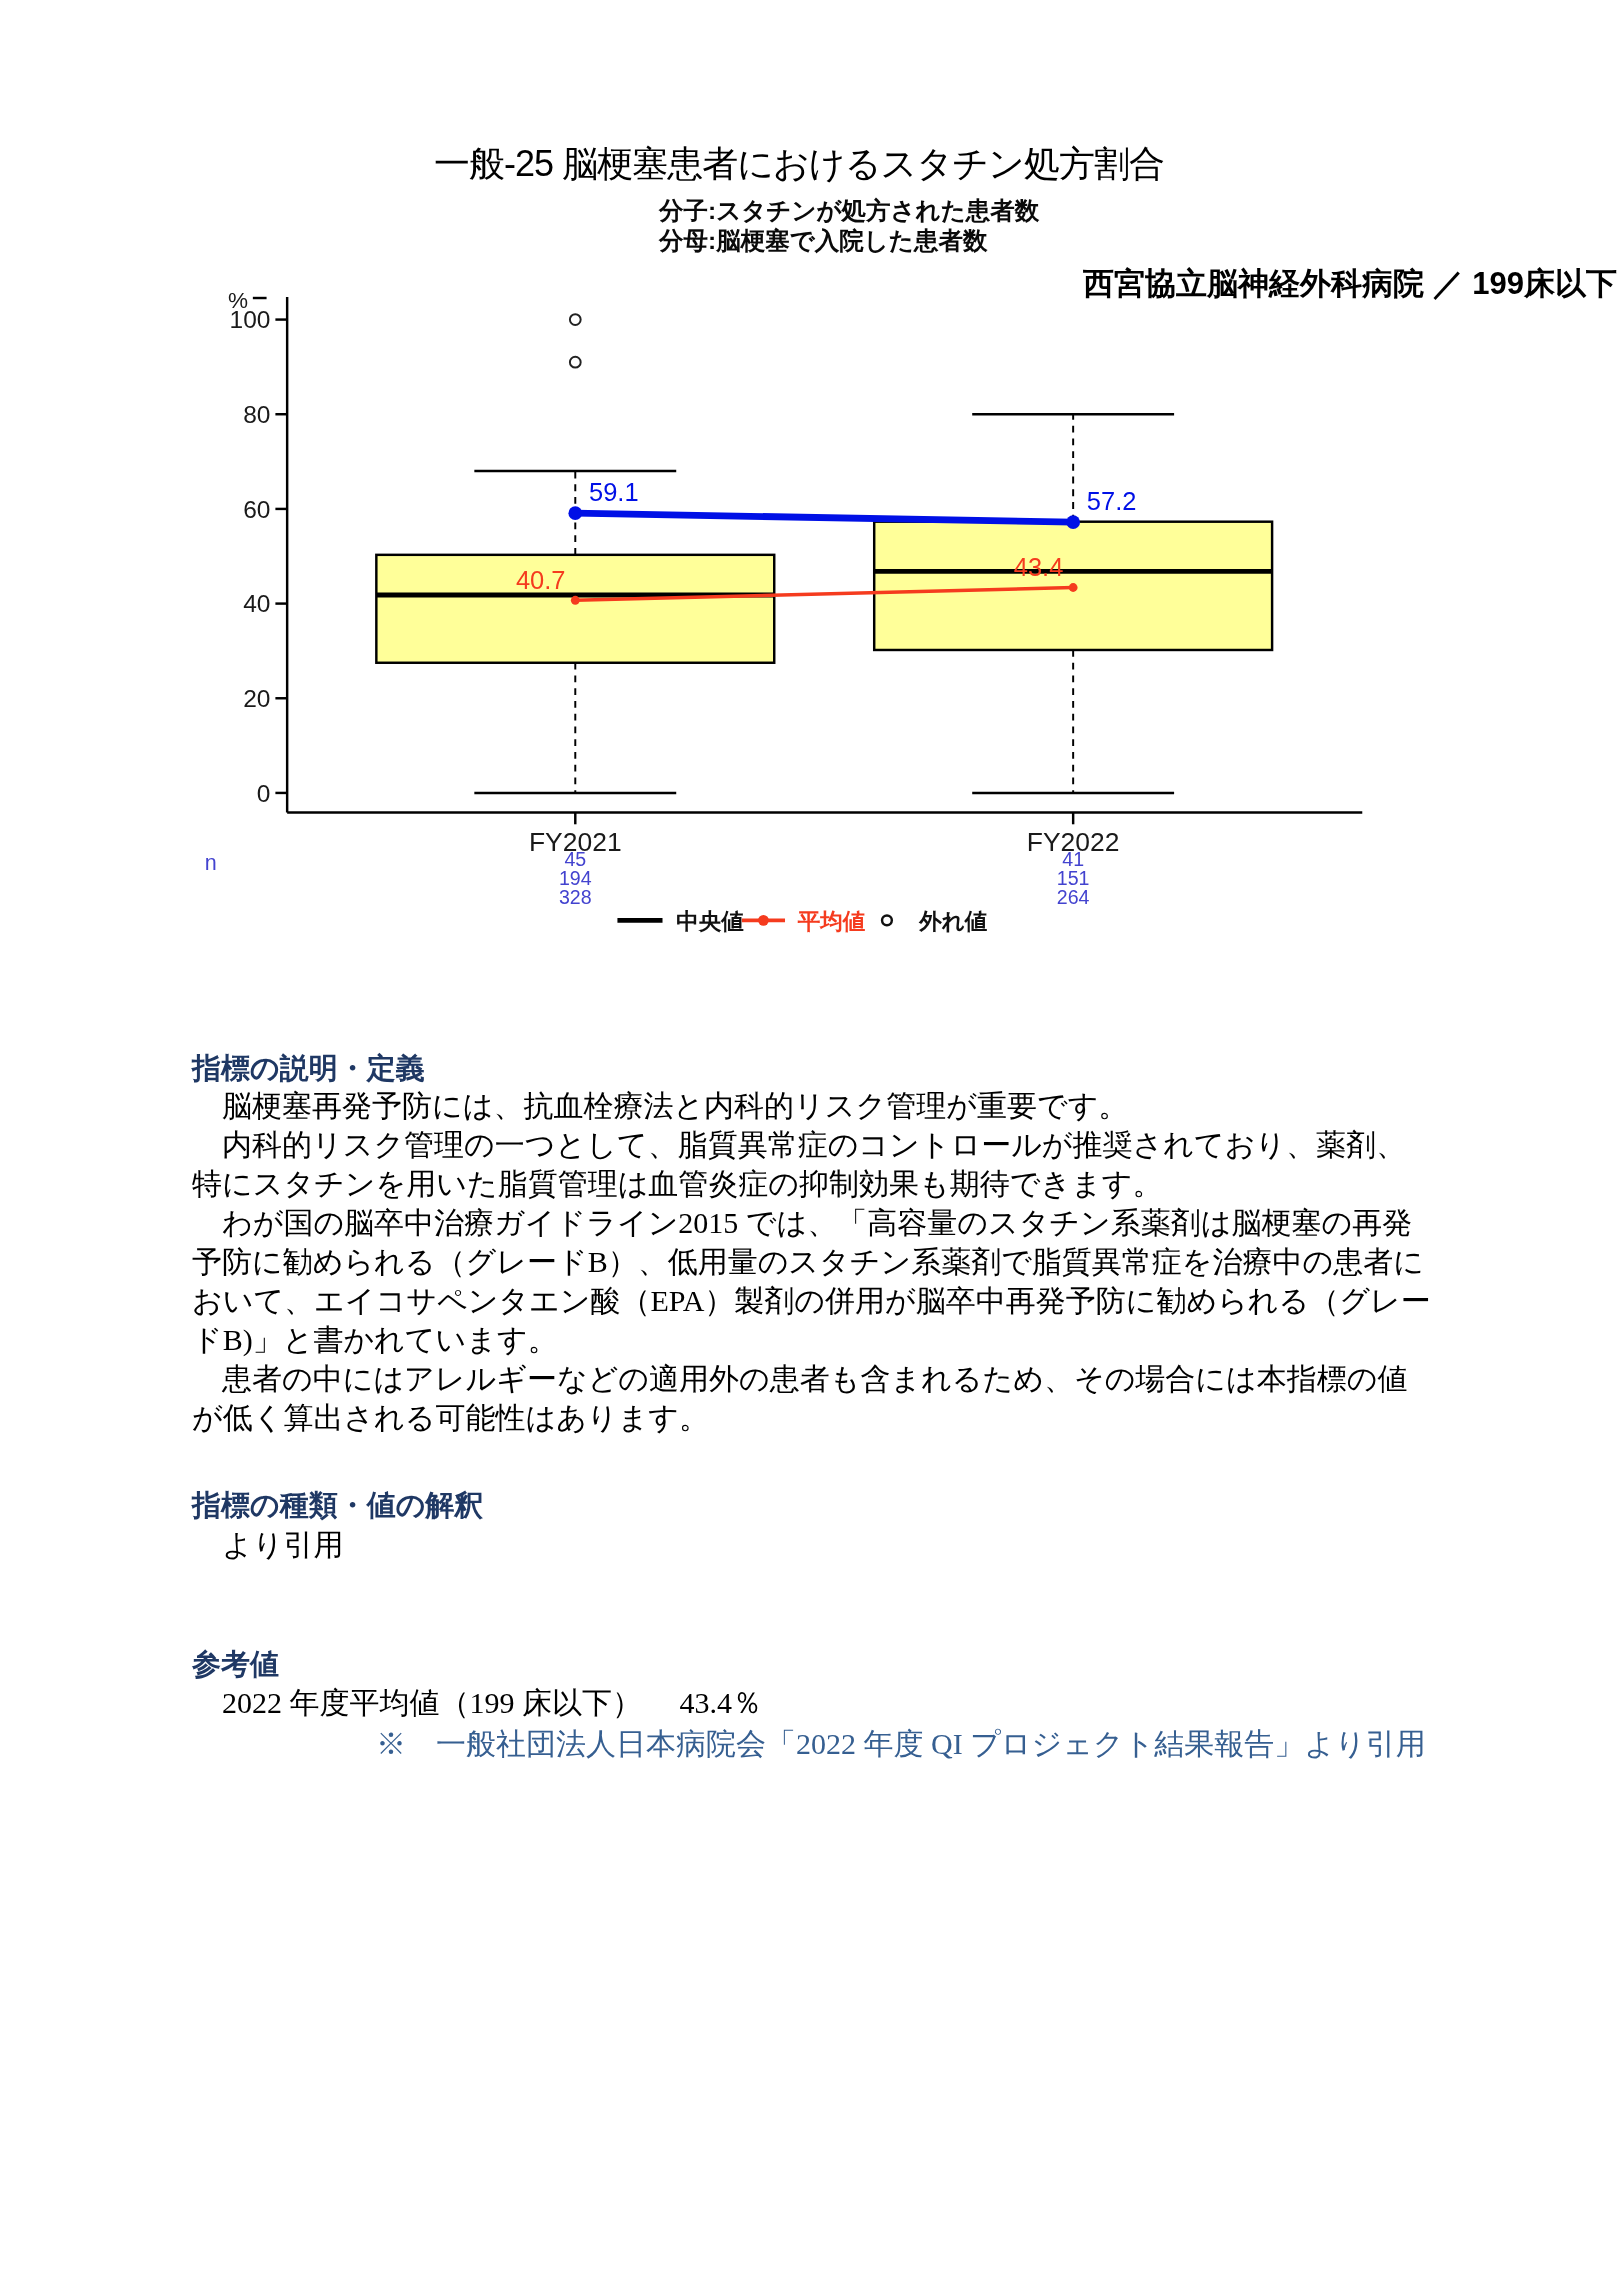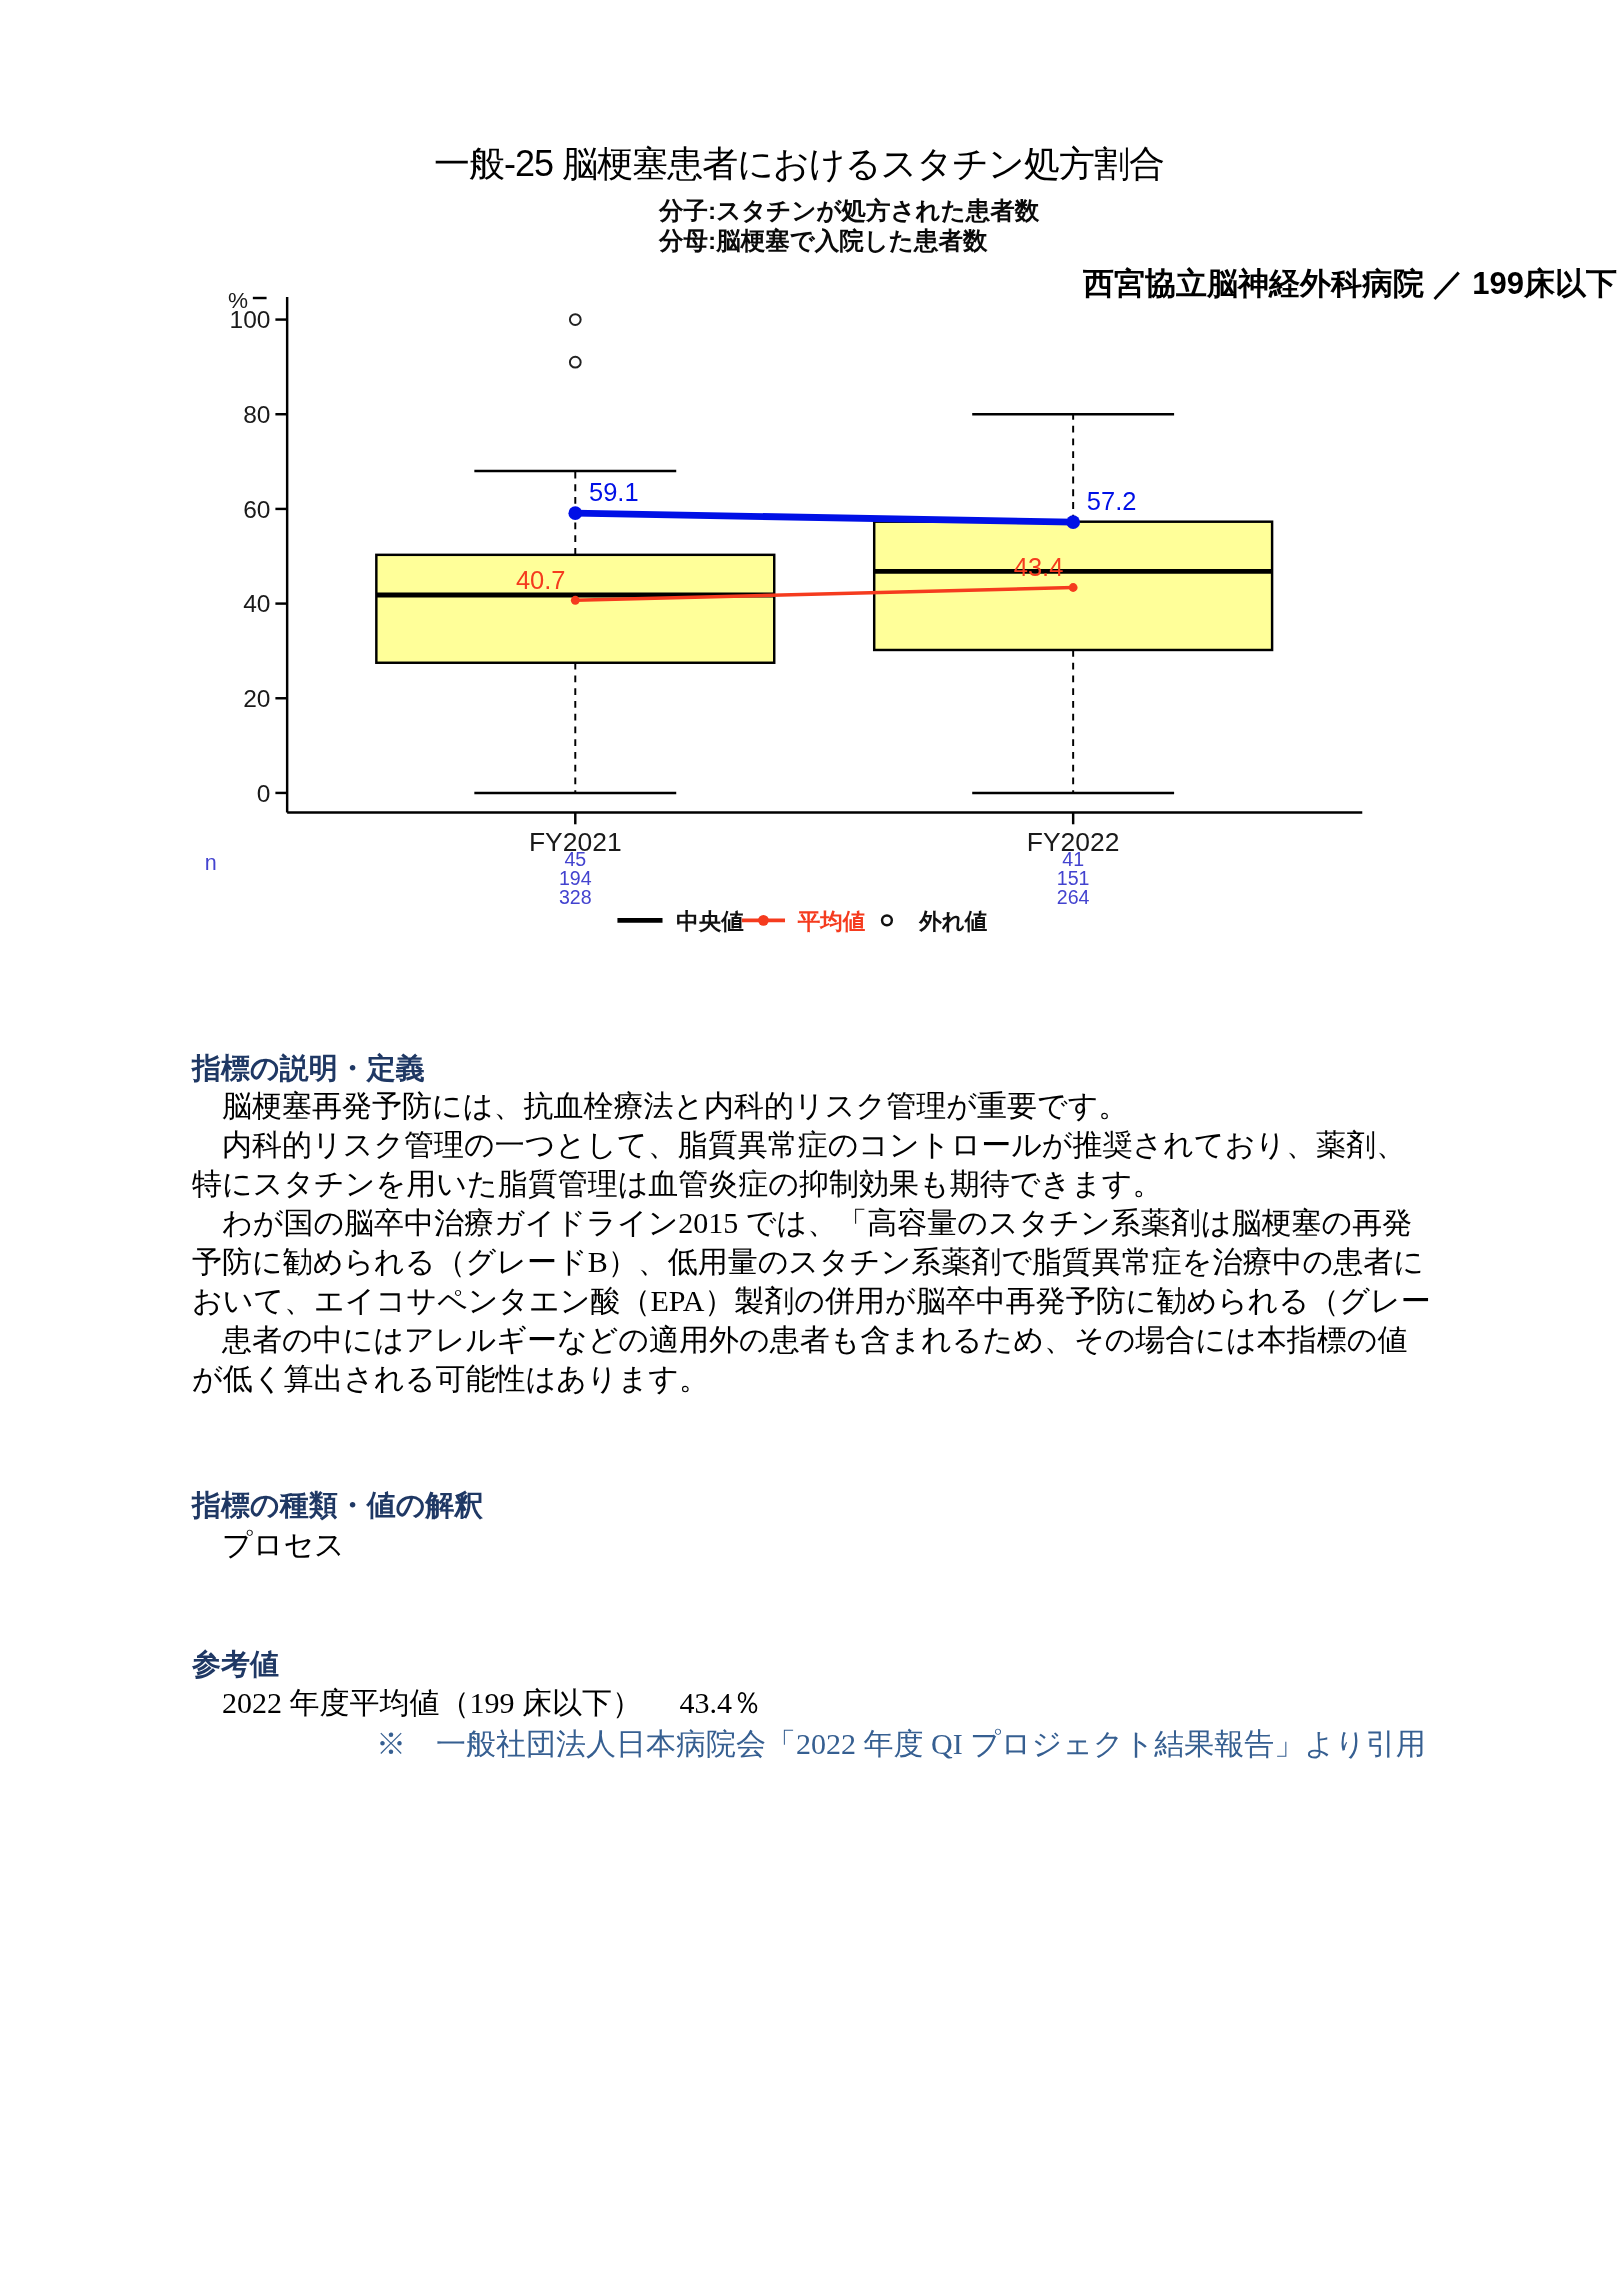--- a/index.html
+++ b/index.html
@@ -93,27 +93,28 @@
     </svg>
 
   <div class="abs sec-heading" style="top:1049px">指標の説明・定義</div>
   <div class="abs body-lines serif" style="top:1086px">
     <div>　脳梗塞再発予防には、抗血栓療法と内科的リスク管理が重要です。</div>
     <div>　内科的リスク管理の一つとして、脂質異常症のコントロールが推奨されており、薬剤、</div>
     <div>特にスタチンを用いた脂質管理は血管炎症の抑制効果も期待できます。</div>
     <div>　わが国の脳卒中治療ガイドライン2015 では、「高容量のスタチン系薬剤は脳梗塞の再発</div>
     <div>予防に勧められる（グレードB）、低用量のスタチン系薬剤で脂質異常症を治療中の患者に</div>
     <div>おいて、エイコサペンタエン酸（EPA）製剤の併用が脳卒中再発予防に勧められる（グレー</div>
+    <div>ドB)」と書かれています。</div>
     <div>　患者の中にはアレルギーなどの適用外の患者も含まれるため、その場合には本指標の値</div>
     <div>が低く算出される可能性はあります。</div>
   </div>
 
   <div class="abs sec-heading" style="top:1486px">指標の種類・値の解釈</div>
   <div class="abs body-lines serif" style="top:1525px">
-    <div>　プロセス</div>
+    <div>　より引用</div>
   </div>
 
   <div class="abs sec-heading" style="top:1645px">参考値</div>
   <div class="abs ref-line serif" style="top:1683px">　2022 年度平均値（199 床以下）　 43.4％</div>
   <div class="abs citation serif" style="top:1724px">※　一般社団法人日本病院会「2022 年度 QI プロジェクト結果報告」より引用</div>
 
 </div>
 
 
 </body></html>

